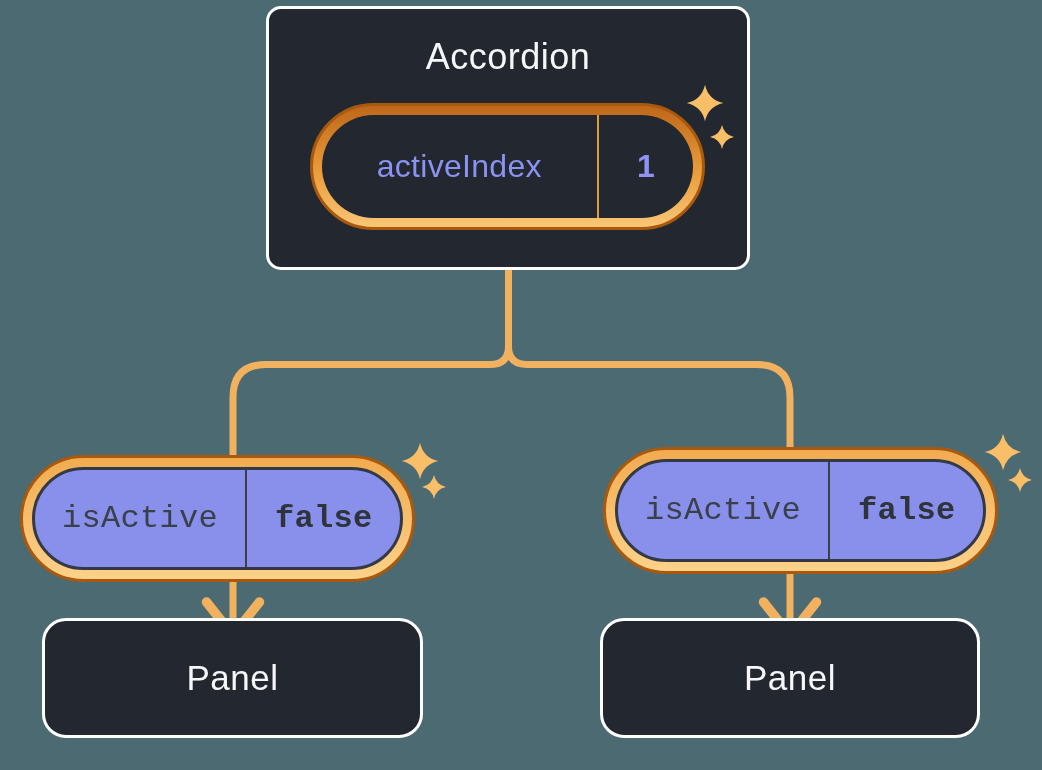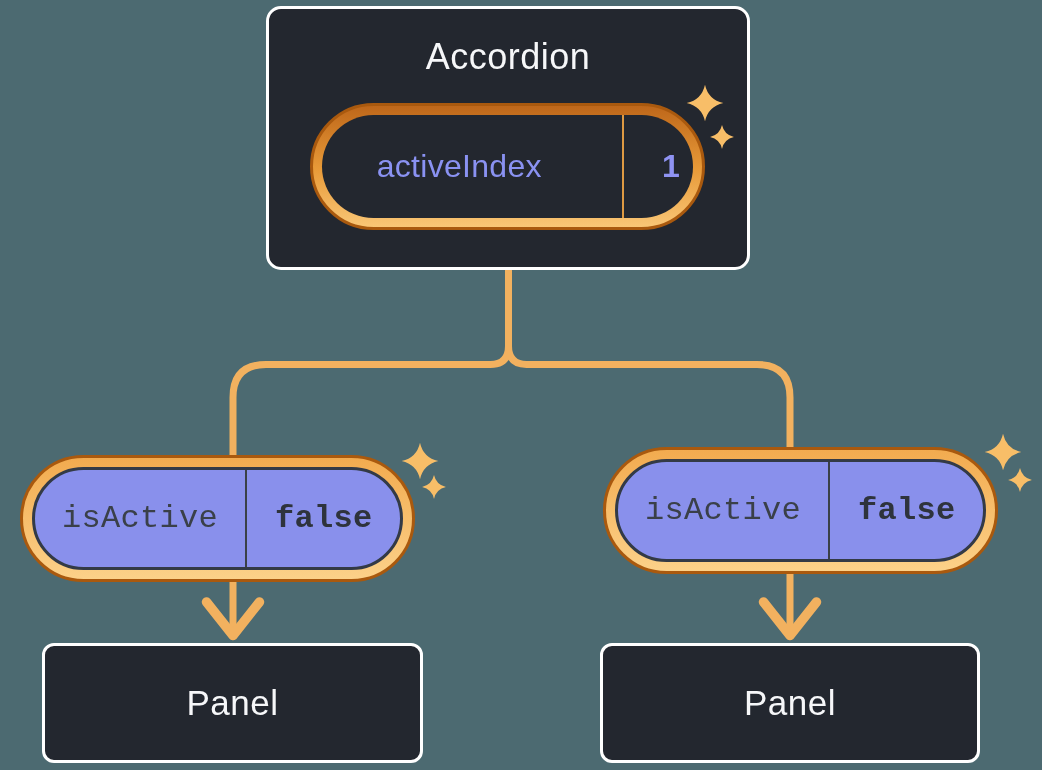--- a/index.html
+++ b/index.html
@@ -52,23 +52,23 @@
     position: absolute;
     left: 0; top: 27px;
     width: 100%;
     text-align: center;
     font-size: 36px;
     font-weight: 500;
     letter-spacing: 0.5px;
     color: #F6F7F9;
   }
   .panel-node {
-    top: 643px;
+    top: 618px;
     height: 120px;
-    border-radius: 12px;
+    border-radius: 24px;
     display: flex;
     align-items: center;
     justify-content: center;
     font-size: 35px;
     font-weight: 500;
     letter-spacing: 0.5px;
     color: #F6F7F9;
   }
   .panel-left  { left: 42px;  width: 381px; }
   .panel-right { left: 600px; width: 380px; }
@@ -92,21 +92,20 @@
   .pill-inner {
     box-sizing: border-box;
     width: 100%; height: 100%;
     border-radius: 999px;
     display: flex;
     align-items: stretch;
     overflow: hidden;
   }
   .pill-inner.dark {
     background: #23272F;
-    gap: 25px;
   }
   .pill-inner.purple {
     background: #8990EC;
     border: 3px solid #333A46;
   }
   .pill-cell {
     display: flex;
     align-items: center;
     justify-content: center;
   }

